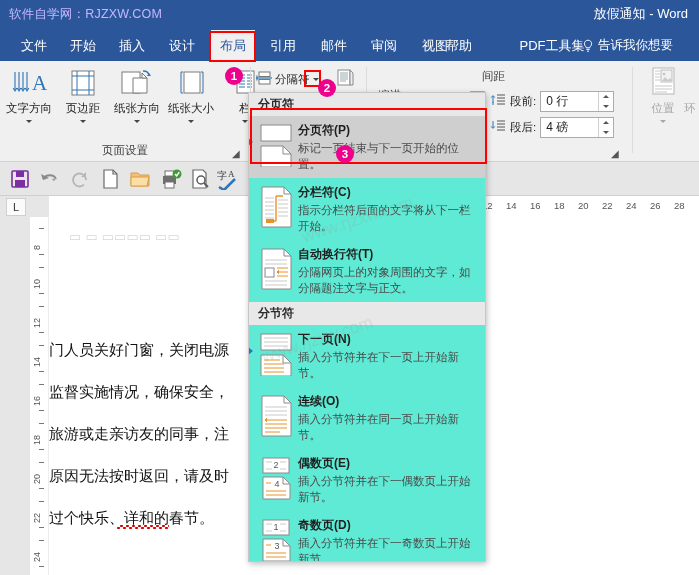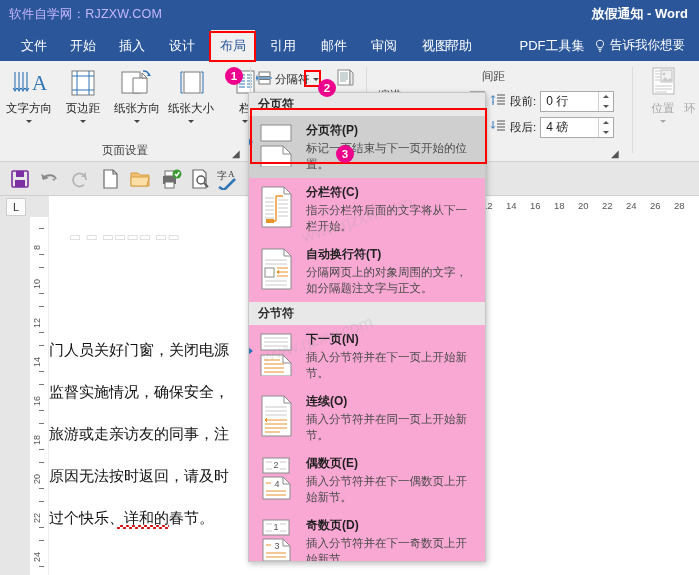--- a/index.html
+++ b/index.html
@@ -15,38 +15,38 @@
   .titlebar {
     position: absolute; left: 0; top: 0; width: 699px; height: 30px;
     background: #2b579a; color: #ffffff;
   }
   .title-left {
     position: absolute; left: 9px; top: 6px;
     font-size: 12.5px; color: #c4b5fd; letter-spacing: .2px;
   }
   .title-right {
     position: absolute; right: 11px; top: 5px;
-    font-size: 13px; color: #ffffff; font-weight: bold;
+    font-size: 13px; color: #ffffff;
   }
 
   
   .tabbar {
     position: absolute; left: 0; top: 30px; width: 699px; height: 31px;
     background: #2b579a;
   }
   .tab {
     position: absolute; top: 0; height: 31px;
     display: flex; align-items: center; justify-content: center;
     font-size: 13px; color: #ffffff; padding: 0 7px; white-space: nowrap;
   }
   .tab.active {
     background: #f0f0f0; color: #2b579a;
   }
   .tell-me {
-    position: absolute; top: 0; height: 31px; right: 4px;
+    position: absolute; top: 0; height: 31px; right: 16px;
     display: flex; align-items: center; gap: 4px;
     font-size: 12.5px; color: #ffffff; padding-right: 10px; white-space: nowrap;
   }
   .bulb { width: 12px; height: 14px; position: relative; display:inline-block; }
   .bulb svg { display:block; }
 
   
   .ribbon {
     position: absolute; left: 0; top: 61px; width: 699px; height: 101px;
     background: #f0f0f0; border-bottom: 1px solid #d2d2d2;
@@ -154,30 +154,30 @@
     position:absolute; height: 4px; width: 52px;
     background-image:
       radial-gradient(circle at 1.5px 3px, #d40000 1.1px, transparent 1.2px),
       radial-gradient(circle at 4.5px 1px, #d40000 1.1px, transparent 1.2px);
     background-size: 6px 4px;
   }
 
   
   .menu {
     position: absolute; left: 248px; top: 92px; width: 238px; height: 470px;
-    background: #f9a8d4; border: 1px solid #c6c6c6;
+    background: #5eead4; border: 1px solid #c6c6c6;
     box-shadow: 1px 2px 6px rgba(0,0,0,.25);
     overflow: hidden;
   }
   .menu-header {
     height: 23px; background: #e8e8e8; display:flex; align-items:center;
     padding-left: 9px; font-size: 12px; color: #2b2b2b; font-weight: bold;
   }
   .menu-item {
-    position: relative; display: flex; padding: 6px 8px 6px 6px; gap: 9px;
+    position: relative; display: flex; padding: 6px 8px 6px 6px; gap: 1px;
   }
   .menu-item.selected { background: #cfcfcf; }
   .mi-icon { width: 42px; min-width: 42px; display:flex; align-items:flex-start; justify-content:center; padding-top: 1px; }
   .mi-text { flex: 1; }
   .mi-title { font-size: 12px; color: #1f1f1f; font-weight: bold; margin-bottom: 2px; }
   .mi-desc { font-size: 11.5px; color: #4a4a4a; line-height: 1.35; }
   .mi-arrow {
     position:absolute; left: -1px; top: 22px;
     width:0;height:0;border-top:4px solid transparent;border-bottom:4px solid transparent;
     border-left:5px solid #2e75b6;

